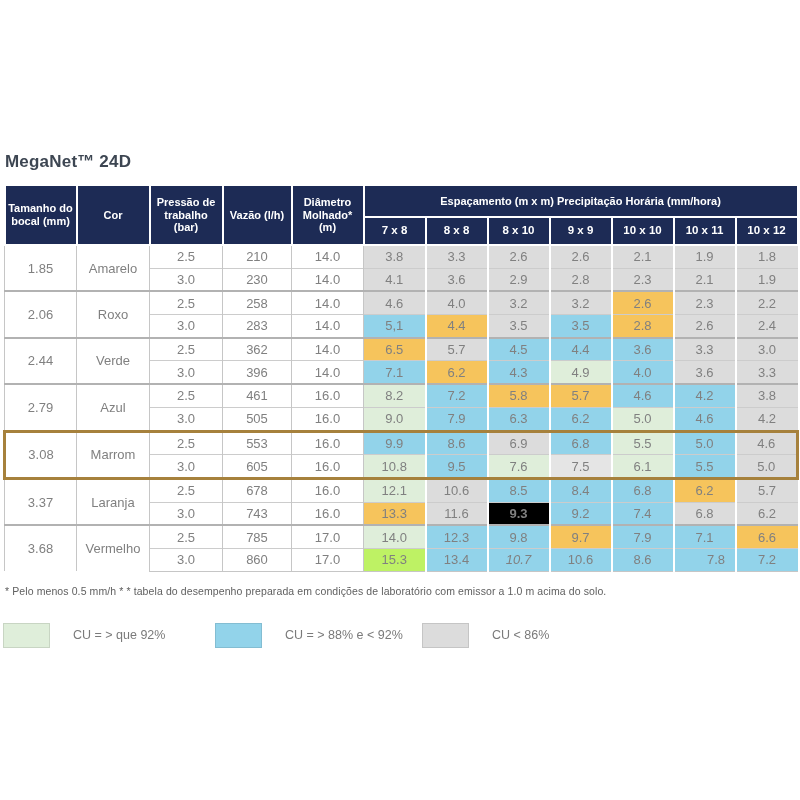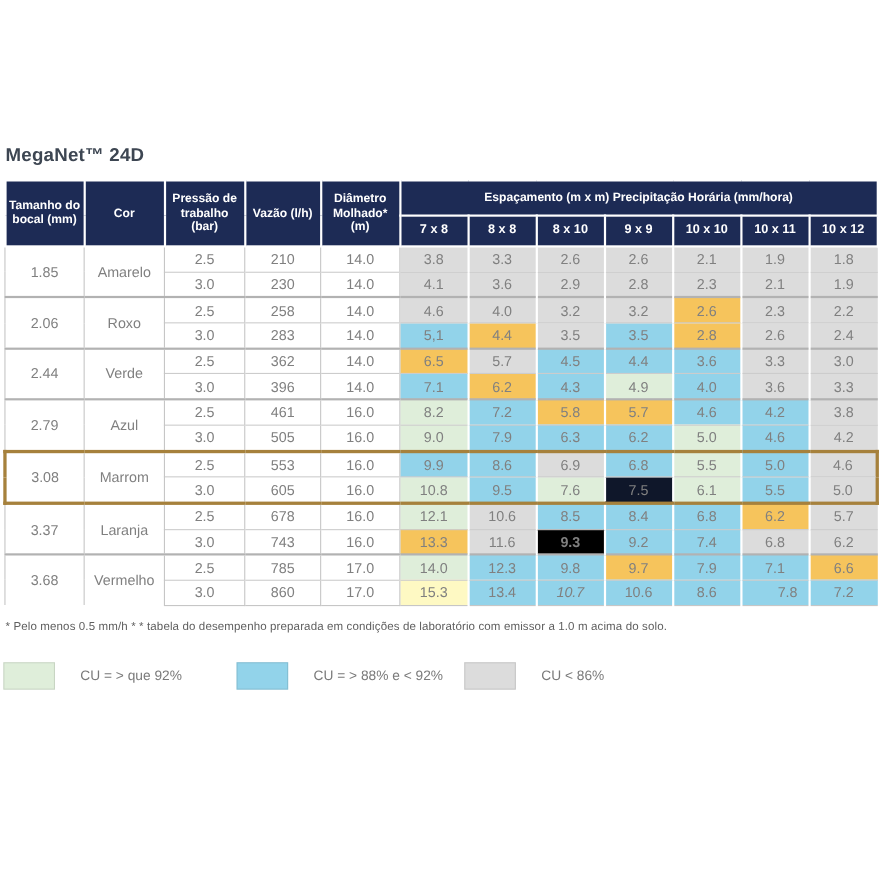--- a/index.html
+++ b/index.html
@@ -1,20 +1,20 @@
 <!DOCTYPE html>
 <html><head>
 <meta charset="utf-8">
 <style>
   html,body{margin:0;padding:0;background:#ffffff;}
   .page{
     position:relative;width:800px;height:800px;background:#ffffff;overflow:hidden;
     font-family:"Liberation Sans", sans-serif;
   }
-  .content{position:absolute;left:3px;top:131px;width:794px;}
+  .content{position:absolute;left:3px;top:152px;width:794px;}
   .title{
     margin:0 0 12px 2px;font-size:17px;font-weight:bold;color:#3d4652;letter-spacing:0.2px;
   }
   table.perf{
     width:794px;border-collapse:collapse;table-layout:fixed;
   }
   col.c-size{width:72px}col.c-color{width:73px}col.c-press{width:73px}
   col.c-flow{width:69px}col.c-diam{width:72px}col.c-sp{width:62px}
   thead th{
     background:#1d2b55;color:#ffffff;font-size:11px;font-weight:bold;
@@ -210,21 +210,21 @@
             <td class="val" style="background: rgb(146, 211, 234);">5.0</td>
             <td class="val hl-right" style="background: rgb(220, 220, 220);">4.6</td>
           </tr>
           <tr class="pair-row hl-bottom">
             <td class="left">3.0</td>
             <td class="left">605</td>
             <td class="left">16.0</td>
             <td class="val val-first" style="background: rgb(223, 238, 218);">10.8</td>
             <td class="val" style="background: rgb(146, 211, 234);">9.5</td>
             <td class="val" style="background: rgb(223, 238, 218);">7.6</td>
-            <td class="val" style="background: #0f172a;">7.5</td>
+            <td class="val" style="background: #e5e5e5;">7.5</td>
             <td class="val" style="background: rgb(223, 238, 218);">6.1</td>
             <td class="val" style="background: rgb(146, 211, 234);">5.5</td>
             <td class="val hl-right" style="background: rgb(220, 220, 220);">5.0</td>
           </tr>
           <tr class="group-start">
             <td class="left size span2" rowspan="2">3.37</td>
             <td class="left span2" rowspan="2">Laranja</td>
             <td class="left">2.5</td>
             <td class="left">678</td>
             <td class="left">16.0</td>
@@ -259,21 +259,21 @@
             <td class="val" style="background: rgb(146, 211, 234);">9.8</td>
             <td class="val" style="background: rgb(246, 196, 92);">9.7</td>
             <td class="val" style="background: rgb(146, 211, 234);">7.9</td>
             <td class="val" style="background: rgb(146, 211, 234);">7.1</td>
             <td class="val" style="background: rgb(246, 196, 92);">6.6</td>
           </tr>
           <tr class="pair-row">
             <td class="left">3.0</td>
             <td class="left">860</td>
             <td class="left">17.0</td>
-            <td class="val val-first" style="background: #fef9c3;">15.3</td>
+            <td class="val val-first" style="background: #bef264;">15.3</td>
             <td class="val" style="background: rgb(146, 211, 234);">13.4</td>
             <td class="val" style="background: rgb(146, 211, 234); font-style: italic;">10.7</td>
             <td class="val" style="background: rgb(146, 211, 234);">10.6</td>
             <td class="val" style="background: rgb(146, 211, 234);">8.6</td>
             <td class="val" style="background: rgb(146, 211, 234); padding-left: 23px;">7.8</td>
             <td class="val" style="background: rgb(146, 211, 234);">7.2</td>
           </tr>
         </tbody>
     </table>
 

